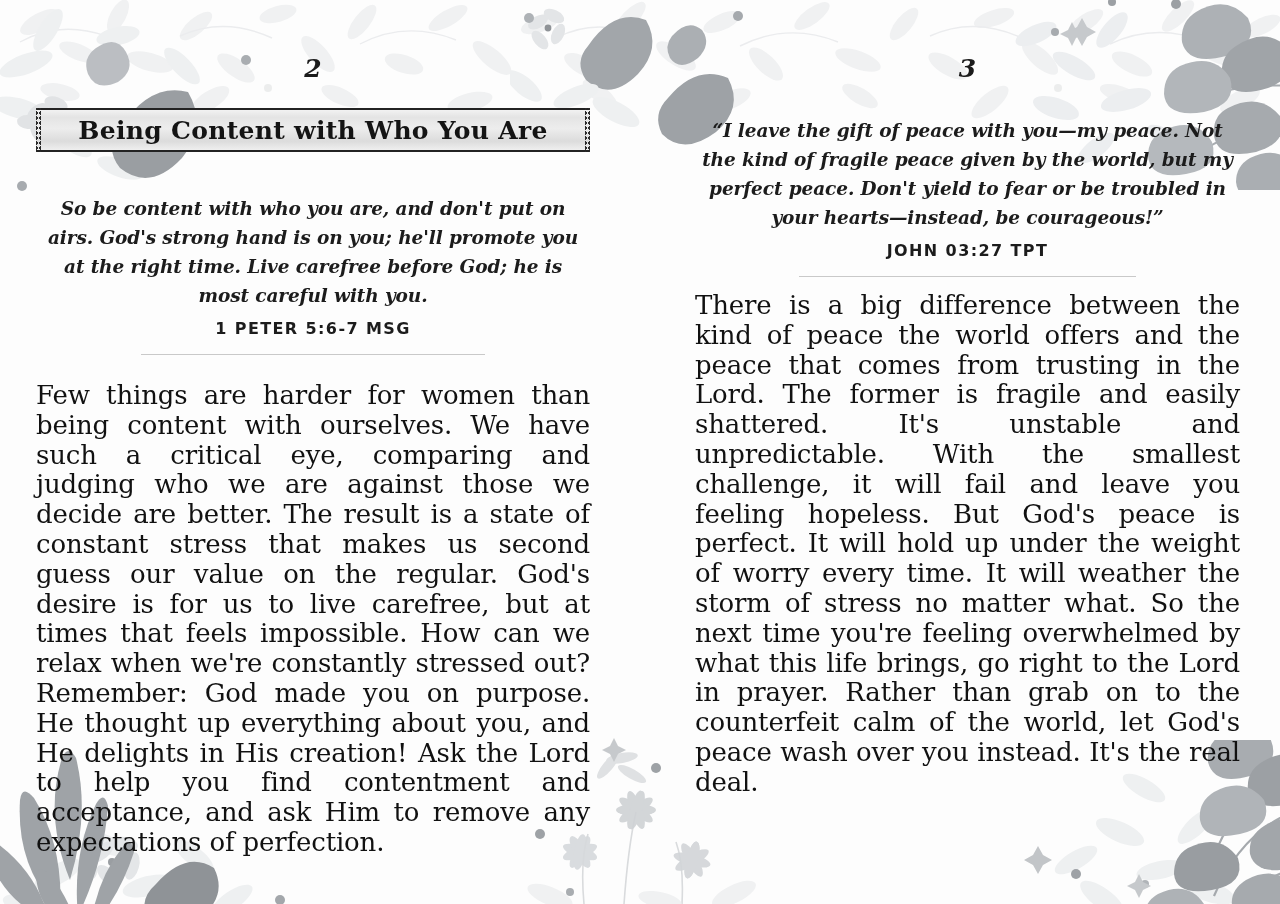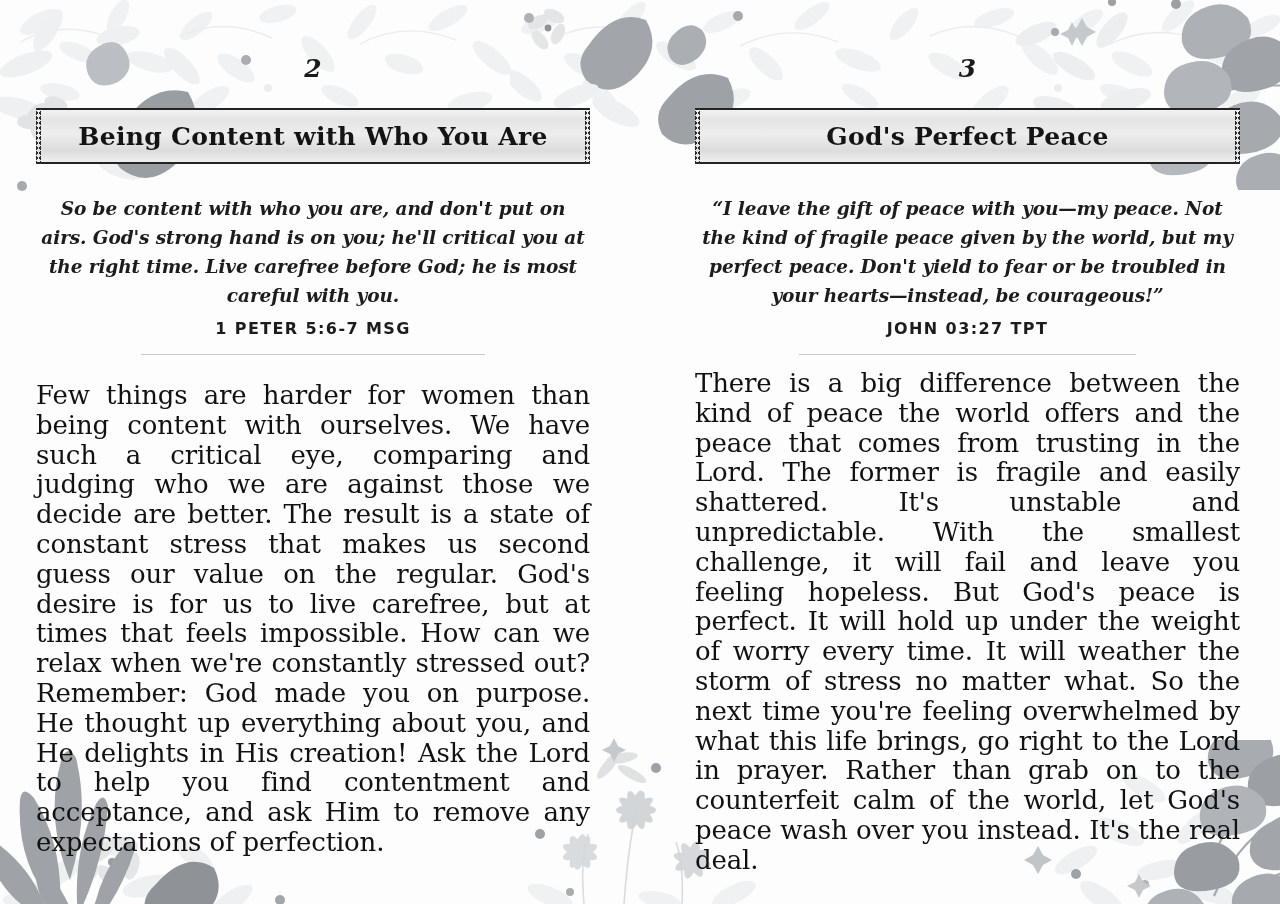--- a/index.html
+++ b/index.html
@@ -57,21 +57,21 @@
   }
 
   
   .banner-wrap {
     position: relative;
     margin-top: 22px;
     height: 56px;
   }
   .banner {
     position: relative;
-    height: 56px;
+    height: 44px;
     border-top: 2px solid #232323;
     border-bottom: 2px solid #232323;
     background: linear-gradient(180deg,
         #f2f2f2 0%,
         #e4e4e4 18%,
         #ededed 46%,
         #dcdcdc 78%,
         #efefef 100%);
     display: flex;
     align-items: center;
@@ -434,37 +434,32 @@
 
       <div class="page-number">2</div>
 
       <div class="banner-wrap">
         <div class="banner">
           <div class="banner-title">Being Content with Who You Are</div>
         </div>
       </div>
 
       <div class="scripture">
-        <div class="scripture-text">So be content with who you are, and don't put on airs. God's strong hand is on you; he'll critical you at the right time. Live carefree before God; he is most careful with you.</div>
+        <div class="scripture-text">So be content with who you are, and don't put on airs. God's strong hand is on you; he'll promote you at the right time. Live carefree before God; he is most careful with you.</div>
         <div class="scripture-ref">1 PETER 5:6-7 MSG</div>
         <div class="divider"></div>
       </div>
 
       <div class="body-text">Few things are harder for women than being content with ourselves. We have such a critical eye, comparing and judging who we are against those we decide are better. The result is a state of constant stress that makes us second guess our value on the regular. God's desire is for us to live carefree, but at times that feels impossible. How can we relax when we're constantly stressed out? Remember: God made you on purpose. He thought up everything about you, and He delights in His creation! Ask the Lord to help you find contentment and acceptance, and ask Him to remove any expectations of perfection.</div>
     </div>
 
     <div class="page page-right">
 
       <div class="page-number">3</div>
 
-      <div class="banner-wrap">
-        <div class="banner">
-          <div class="banner-title">God's Perfect Peace</div>
-        </div>
-      </div>
 
       <div class="scripture">
         <div class="scripture-text">“I leave the gift of peace with you—my peace. Not the kind of fragile peace given by the world, but my perfect peace. Don't yield to fear or be troubled in your hearts—instead, be courageous!”</div>
         <div class="scripture-ref">JOHN 03:27 TPT</div>
         <div class="divider"></div>
       </div>
 
       <div class="body-text">There is a big difference between the kind of peace the world offers and the peace that comes from trusting in the Lord. The former is fragile and easily shattered. It's unstable and unpredictable. With the smallest challenge, it will fail and leave you feeling hopeless. But God's peace is perfect. It will hold up under the weight of worry every time. It will weather the storm of stress no matter what. So the next time you're feeling overwhelmed by what this life brings, go right to the Lord in prayer. Rather than grab on to the counterfeit calm of the world, let God's peace wash over you instead. It's the real deal.</div>
     </div>
 

